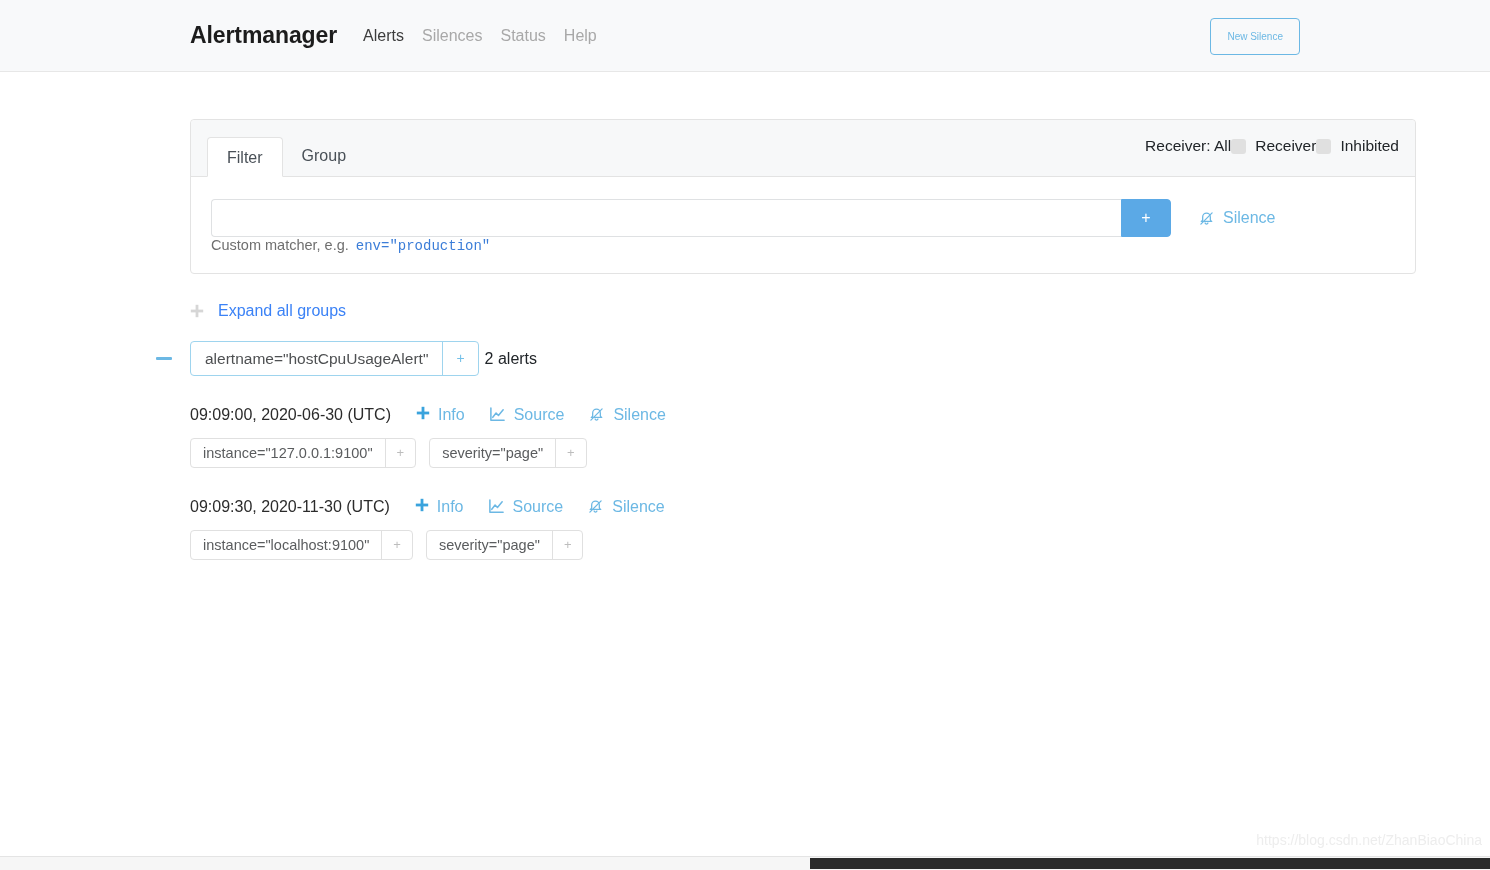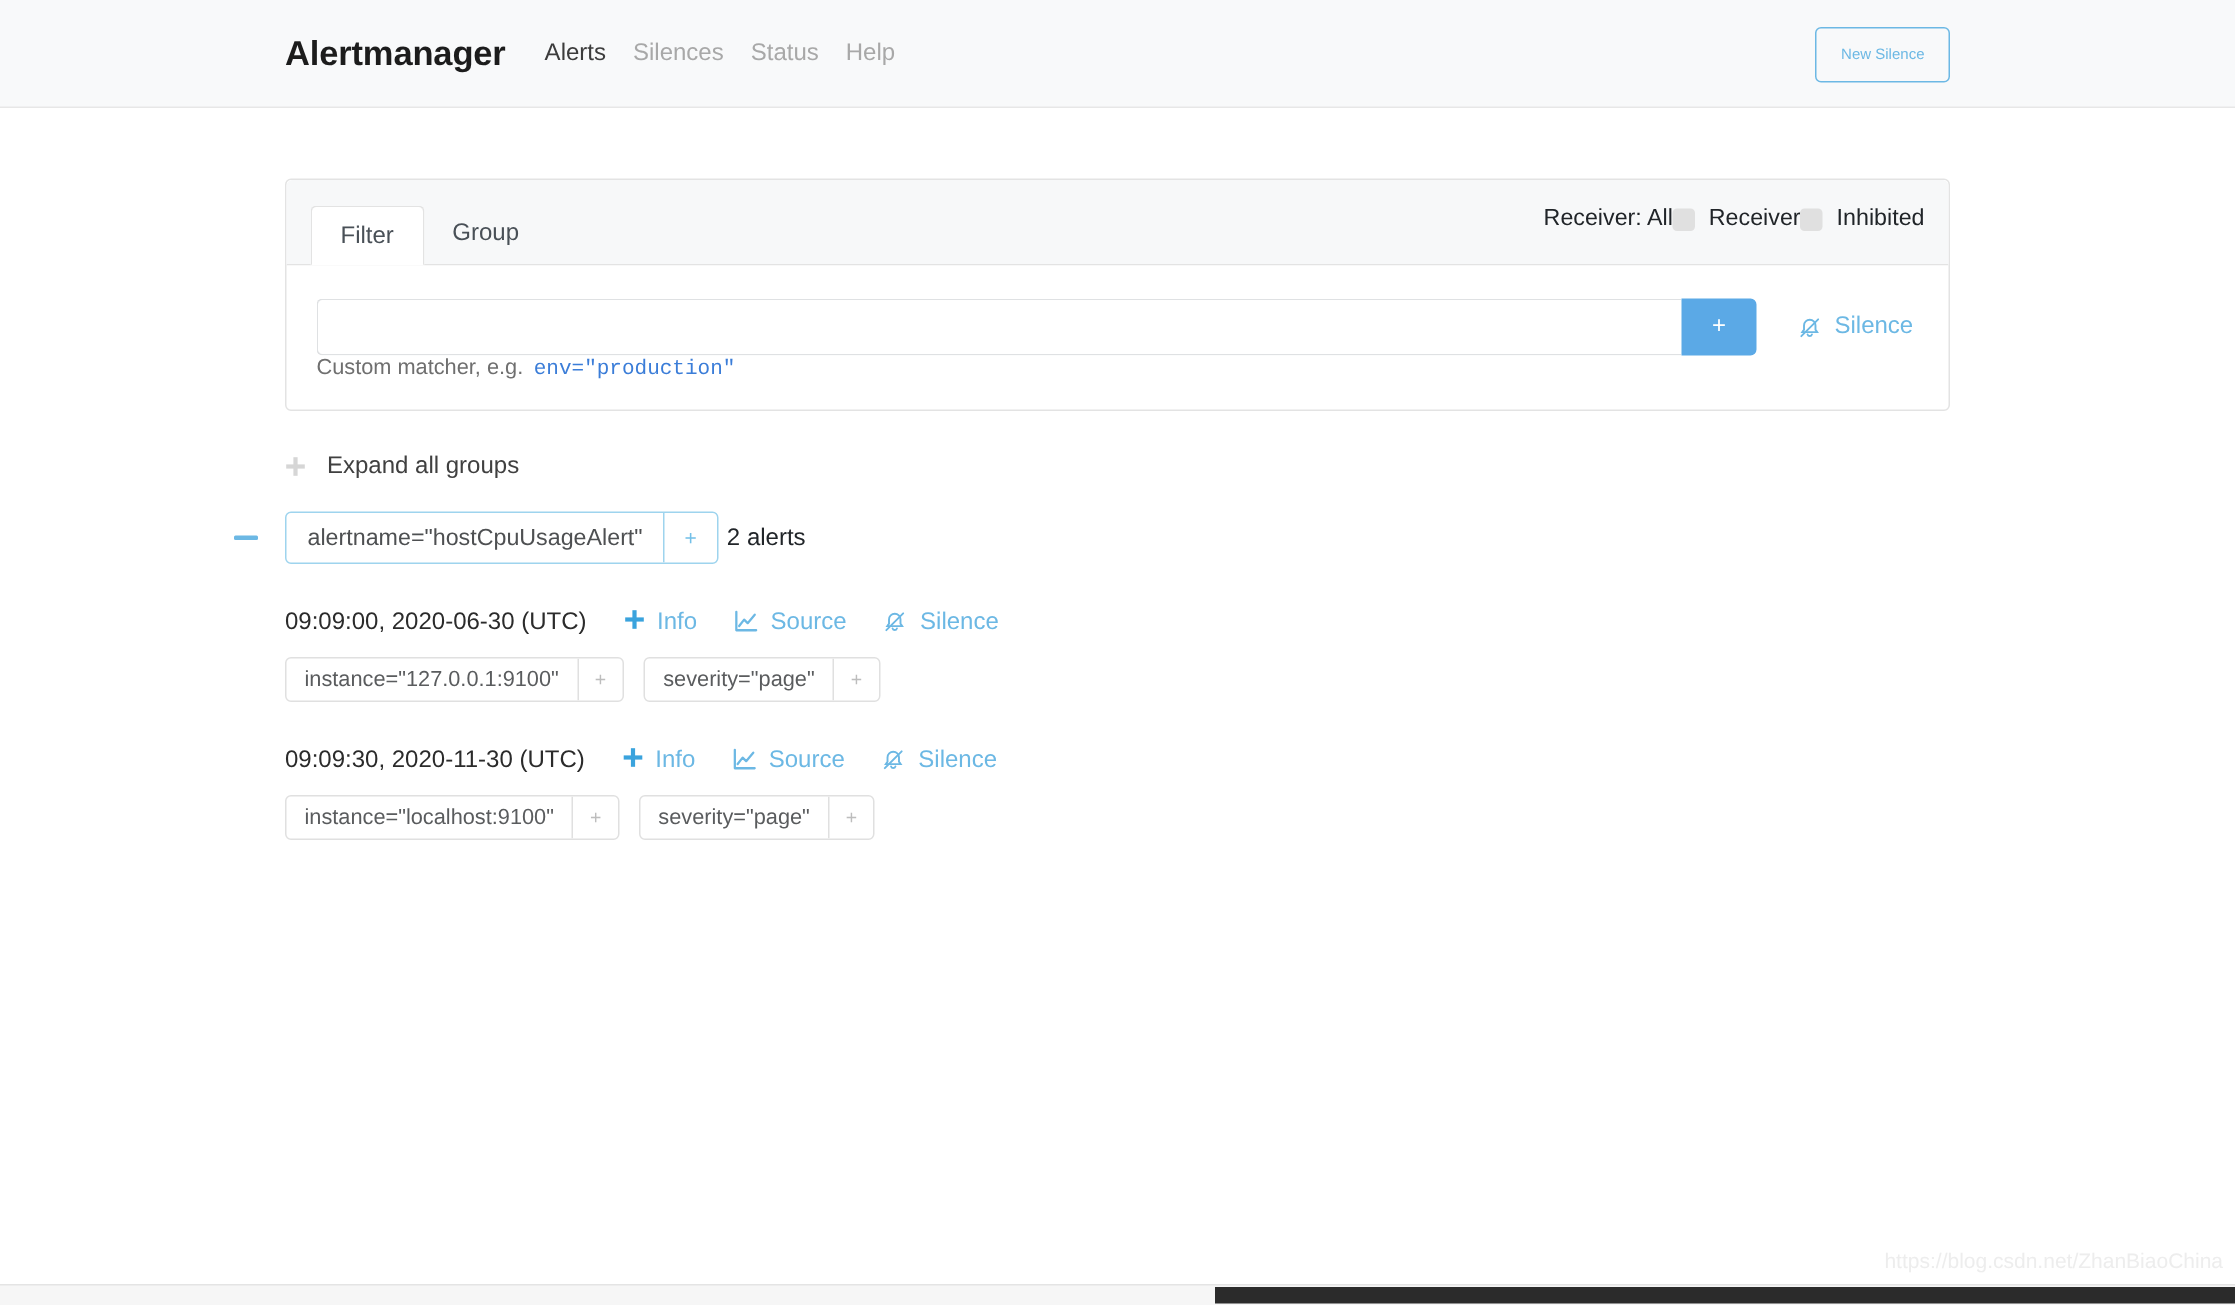--- a/index.html
+++ b/index.html
@@ -67,21 +67,21 @@
   }
 
   
   .content {
     padding: 0 190px;
   }
 
   
   .filter-card {
     margin-top: 47px;
-    width: 1110px;
+    width: 1226px;
     border: 1px solid #e3e3e3;
     border-radius: 4px;
     background: #ffffff;
   }
   .card-header {
     background: #f7f8f9;
     border-bottom: 1px solid #e3e3e3;
     height: 57px;
     display: flex;
     align-items: flex-end;
@@ -200,21 +200,21 @@
     font-family: "Liberation Mono", monospace;
     font-size: 14px;
   }
 
   
   .expand-all {
     margin-top: 28px;
     display: flex;
     align-items: center;
     gap: 14px;
-    color: #404040;
+    color: #3b82f6;
     font-size: 16px;
     cursor: pointer;
     width: max-content;
   }
 
   
   .group-block {
     margin-top: 21px;
     position: relative;
   }

